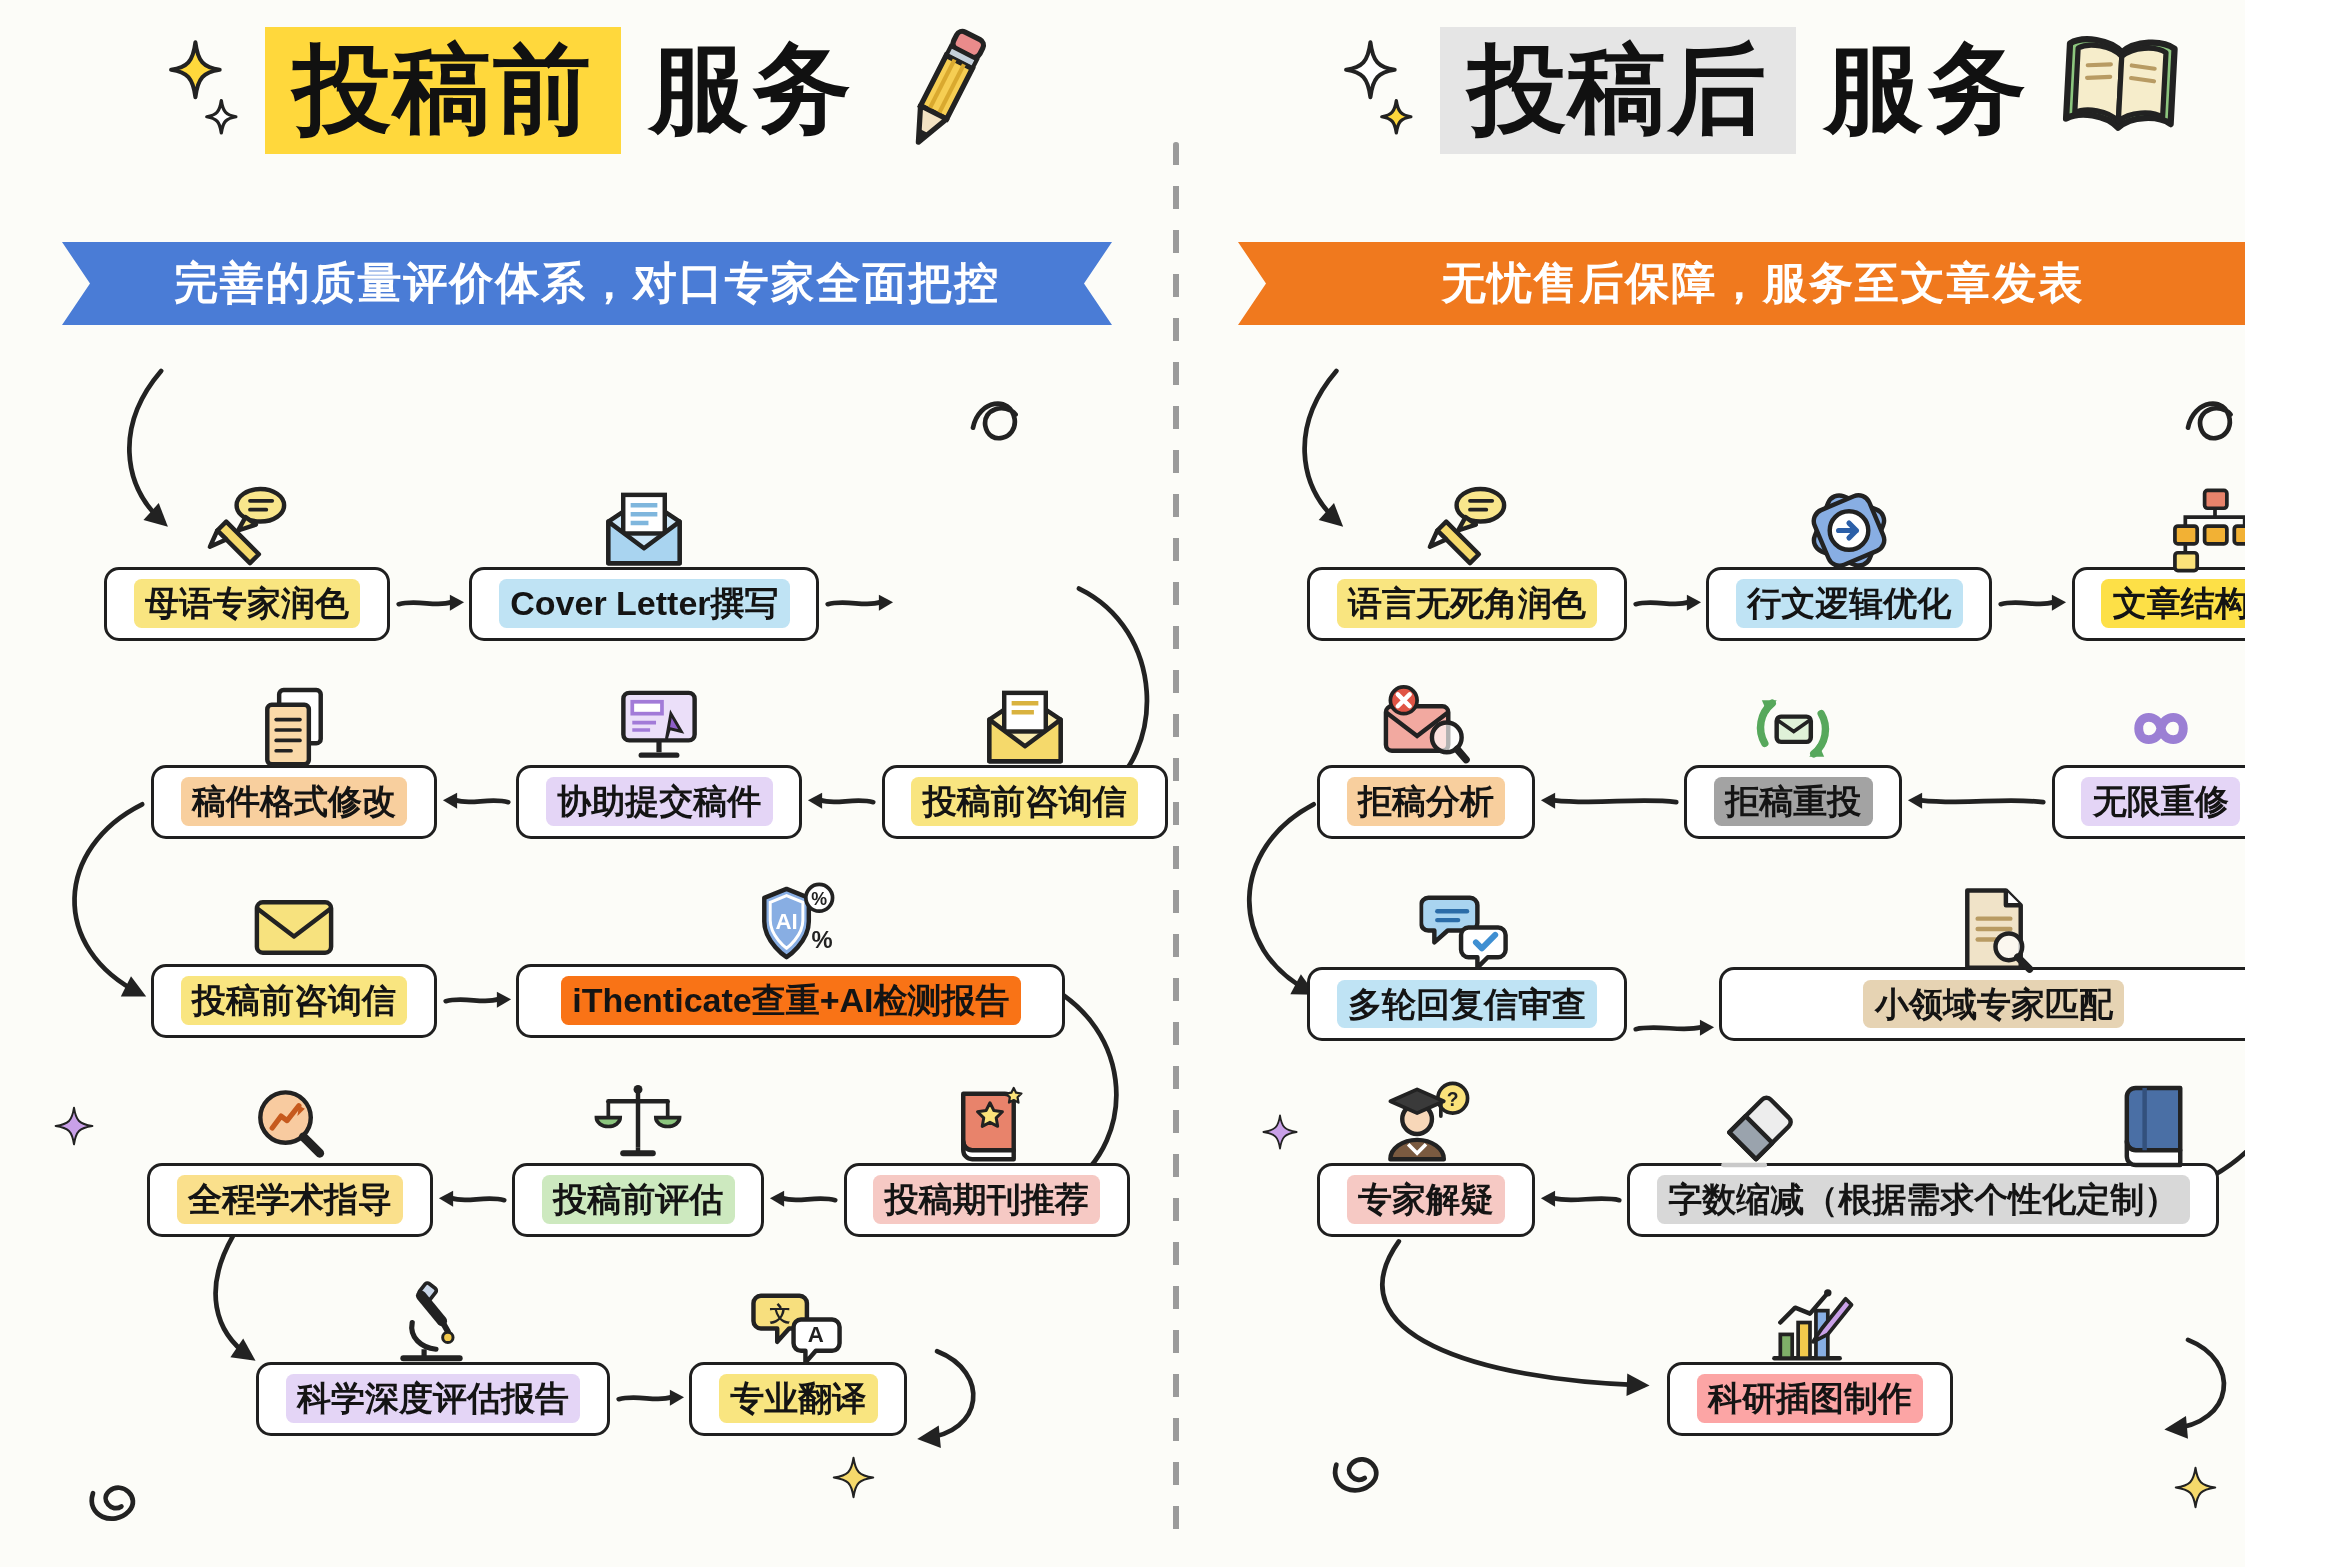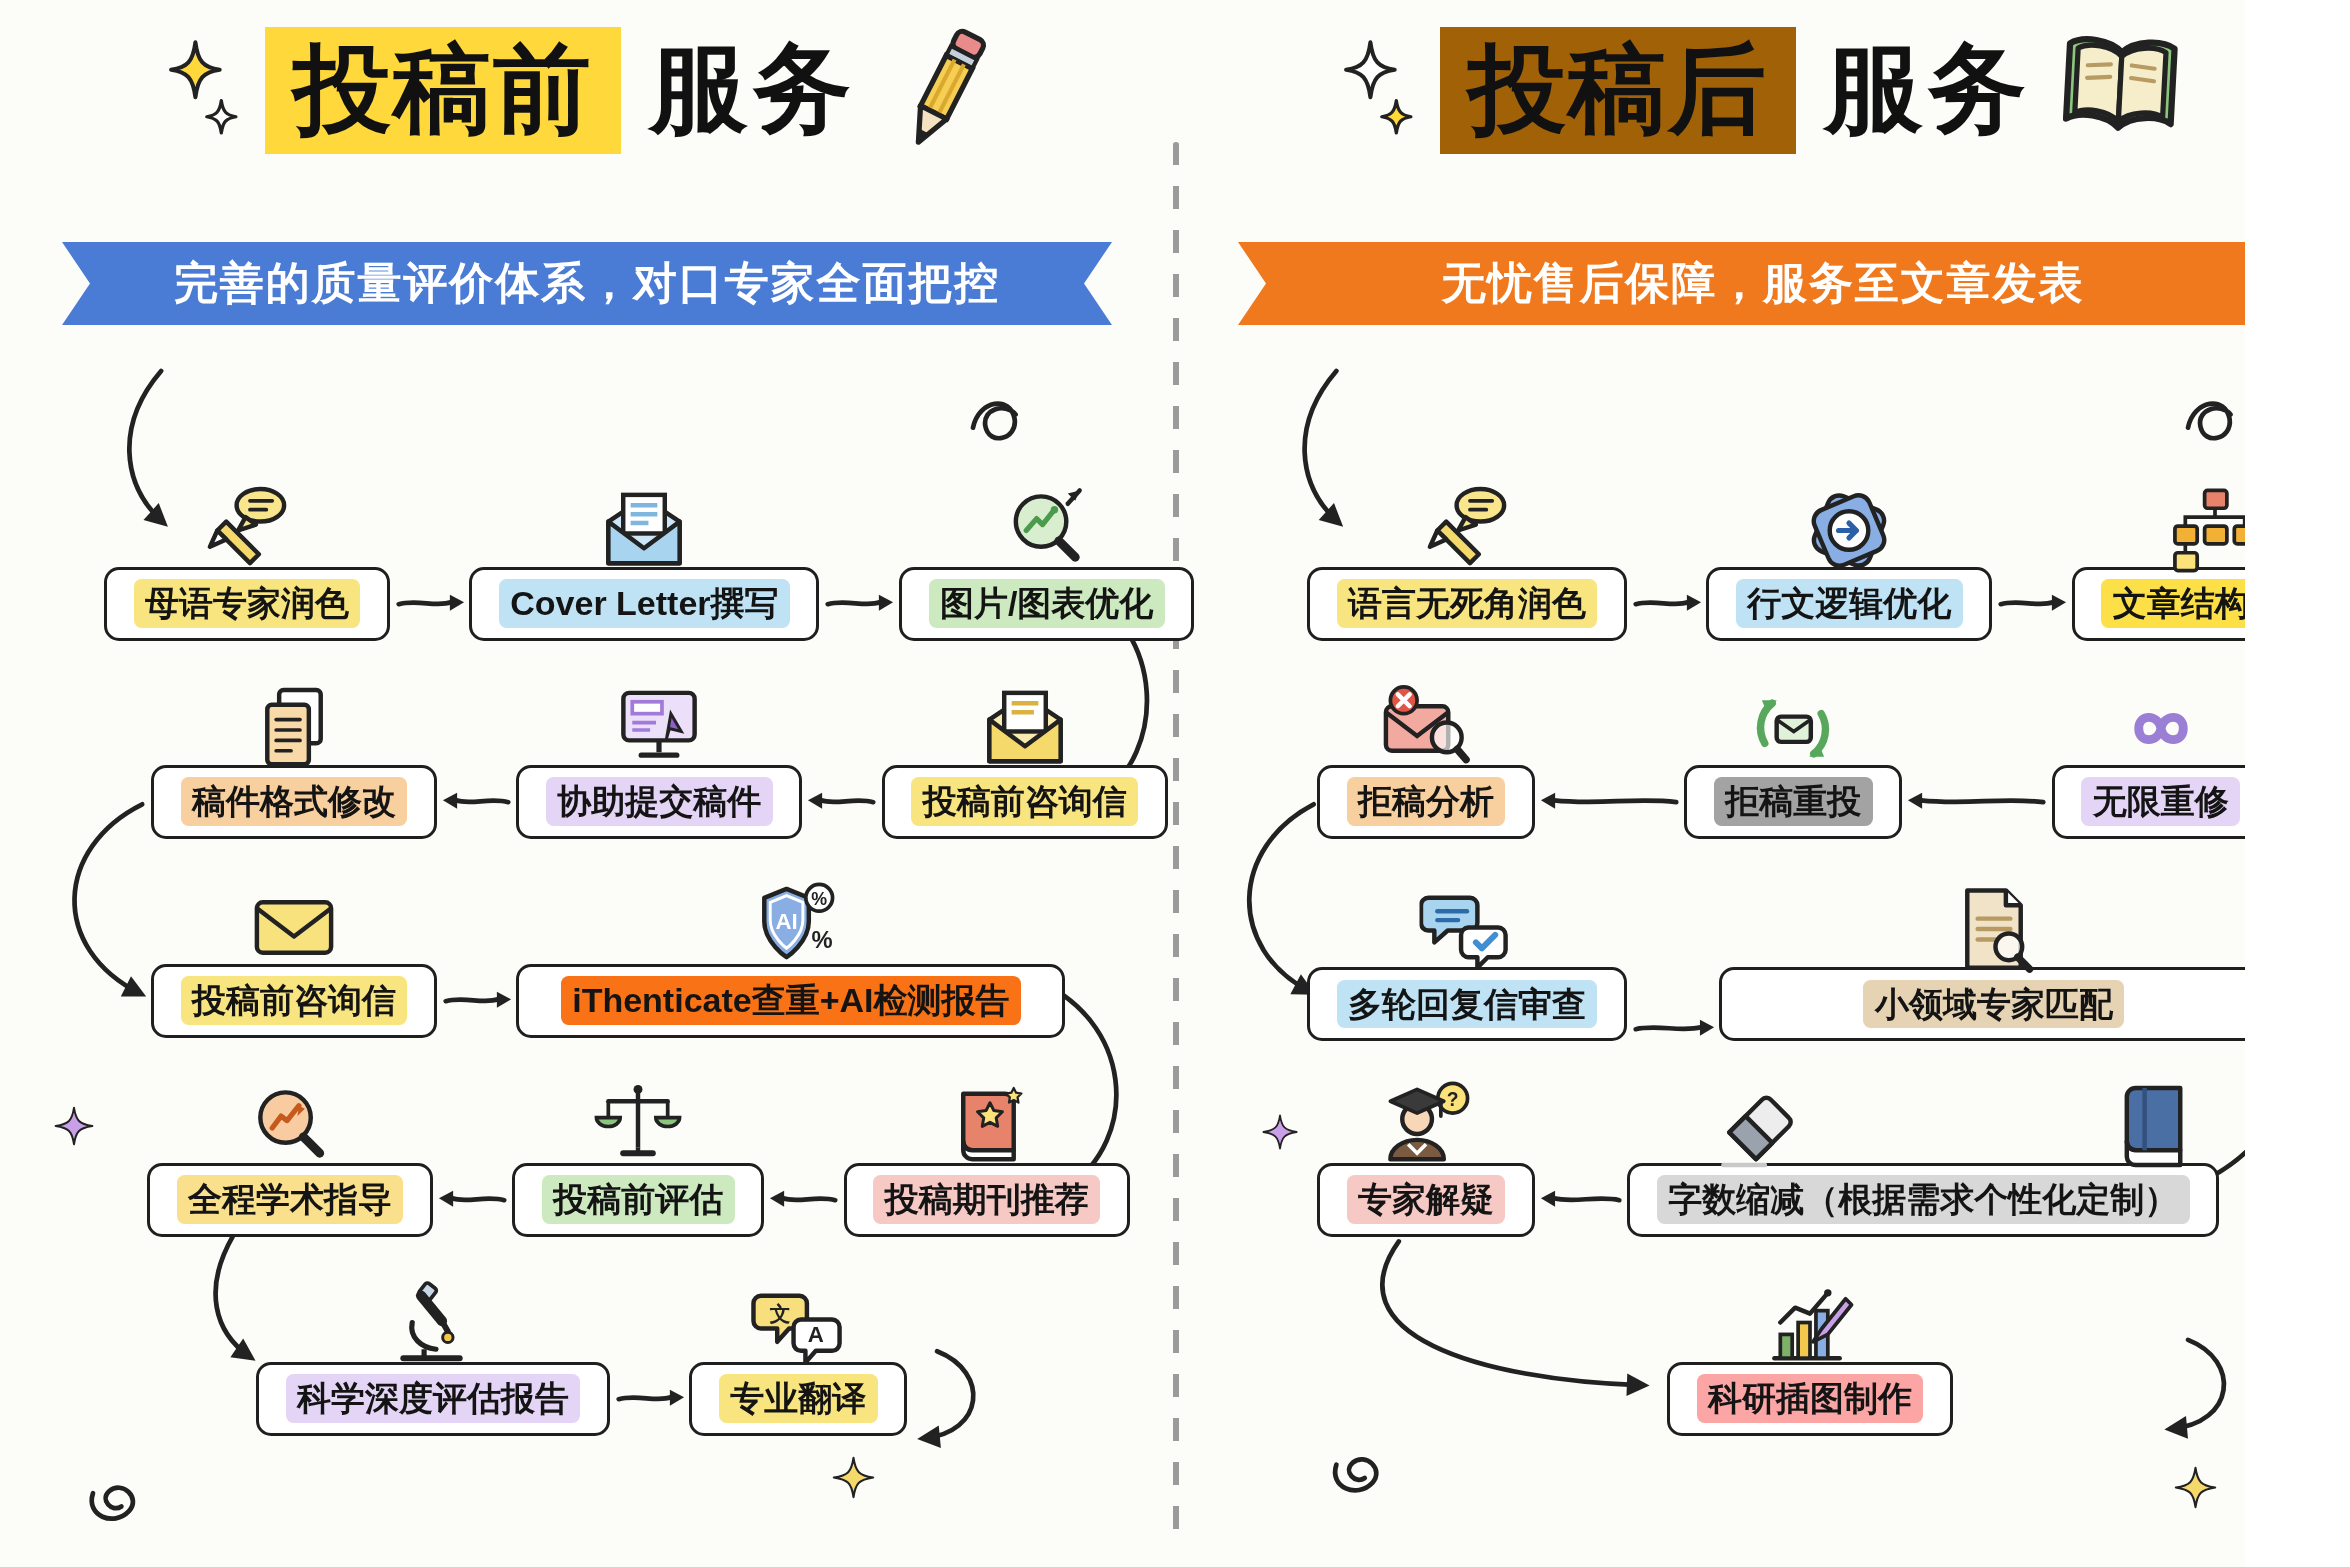--- a/index.html
+++ b/index.html
@@ -87,21 +87,21 @@
         </svg></span>
   </div>
 
   <div class="header" style="left:1175px">
     <span class="sparkles">
       <svg viewBox="0 0 100 130">
           <path d="M40 6 C43 30 50 37 70 40 C50 43 43 50 40 74 C37 50 30 43 10 40 C30 37 37 30 40 6 Z" fill="#fff" stroke="#222" stroke-width="5" stroke-linejoin="round"></path>
           <path d="M72 78 C74 92 78 96 90 98 C78 100 74 104 72 118 C70 104 66 100 54 98 C66 96 70 92 72 78 Z" fill="#FFD83C" stroke="#222" stroke-width="4" stroke-linejoin="round"></path>
         </svg>
     </span>
-    <span class="title-hl" style="background: #a16207;">投稿后</span>
+    <span class="title-hl" style="background: #e5e5e5;">投稿后</span>
     <span class="title-rest">服务</span>
     <span class="sticker" style="transform:rotate(3deg)"><svg viewBox="0 0 64 64">
           <path d="M32 14 C26 8 13 7 7 11 V47 C13 43 26 44 32 50 C38 44 51 43 57 47 V11 C51 7 38 8 32 14 Z" fill="#8CC67E" stroke="#222" stroke-width="3" stroke-linejoin="round"></path>
           <path d="M32 16 C27 11 16 10 11 13 V44 C16 41 27 42 32 47 Z" fill="#F6EDCB" stroke="#222" stroke-width="2.5" stroke-linejoin="round"></path>
           <path d="M32 16 C37 11 48 10 53 13 V44 C48 41 37 42 32 47 Z" fill="#F6EDCB" stroke="#222" stroke-width="2.5" stroke-linejoin="round"></path>
           <line x1="16" y1="21" x2="27" y2="20" stroke="#B89B63" stroke-width="2" stroke-linecap="round"></line>
           <line x1="16" y1="27" x2="27" y2="26" stroke="#B89B63" stroke-width="2" stroke-linecap="round"></line>
           <line x1="37" y1="20" x2="48" y2="21" stroke="#B89B63" stroke-width="2" stroke-linecap="round"></line>
           <line x1="37" y1="26" x2="48" y2="27" stroke="#B89B63" stroke-width="2" stroke-linecap="round"></line>
         </svg></span>
@@ -145,31 +145,20 @@
               <path d="M8 26 L32 44 56 26 V54 H8 Z" fill="#A9D4F0" stroke="#222" stroke-width="3" stroke-linejoin="round"></path>
             </svg></span>
           <span class="hl" style="background:#BFE3F4">Cover Letter撰写</span>
         </div>
         <span class="harrow" style="width:72px">
           <svg viewBox="0 0 76 28" width="72" height="26.5">
             <path d="M5 15 C 23 10, 46 18, 60 13" fill="none" stroke="#222" stroke-width="5" stroke-linecap="round"></path>
             <polygon points="59,5 74,13 59,22" fill="#222"></polygon>
           </svg>
         </span>
-        <div class="fbox">
-          <span class="icon"><svg viewBox="0 0 64 64">
-              <line x1="46" y1="14" x2="54" y2="5" stroke="#222" stroke-width="3" stroke-linecap="round"></line>
-              <path d="M54 5 l-8 2 5 5 z" fill="#222"></path>
-              <circle cx="28" cy="26" r="17" fill="#D8EECF" stroke="#222" stroke-width="3"></circle>
-              <polyline points="18,32 25,24 29,28 37,18" fill="none" stroke="#4C9A4C" stroke-width="3.5" stroke-linecap="round" stroke-linejoin="round"></polyline>
-              <circle cx="37" cy="18" r="2.5" fill="#4C9A4C"></circle>
-              <line x1="40" y1="39" x2="51" y2="50" stroke="#222" stroke-width="6" stroke-linecap="round"></line>
-            </svg></span>
-          <span class="hl" style="background:#CDE9BF">图片/图表优化</span>
-        </div>
       </div>
       <div class="frow" style="left: 151px; top: 435px;">
         <div class="fbox">
           <span class="icon"><svg viewBox="0 0 64 64">
               <rect x="22" y="6" width="28" height="36" rx="3" fill="#fff" stroke="#222" stroke-width="3"></rect>
               <rect x="14" y="16" width="28" height="40" rx="3" fill="#FAD9A8" stroke="#222" stroke-width="3"></rect>
               <line x1="20" y1="26" x2="36" y2="26" stroke="#222" stroke-width="2.5" stroke-linecap="round"></line>
               <line x1="20" y1="33" x2="36" y2="33" stroke="#222" stroke-width="2.5" stroke-linecap="round"></line>
               <line x1="20" y1="40" x2="36" y2="40" stroke="#222" stroke-width="2.5" stroke-linecap="round"></line>
               <line x1="20" y1="47" x2="30" y2="47" stroke="#222" stroke-width="2.5" stroke-linecap="round"></line>

